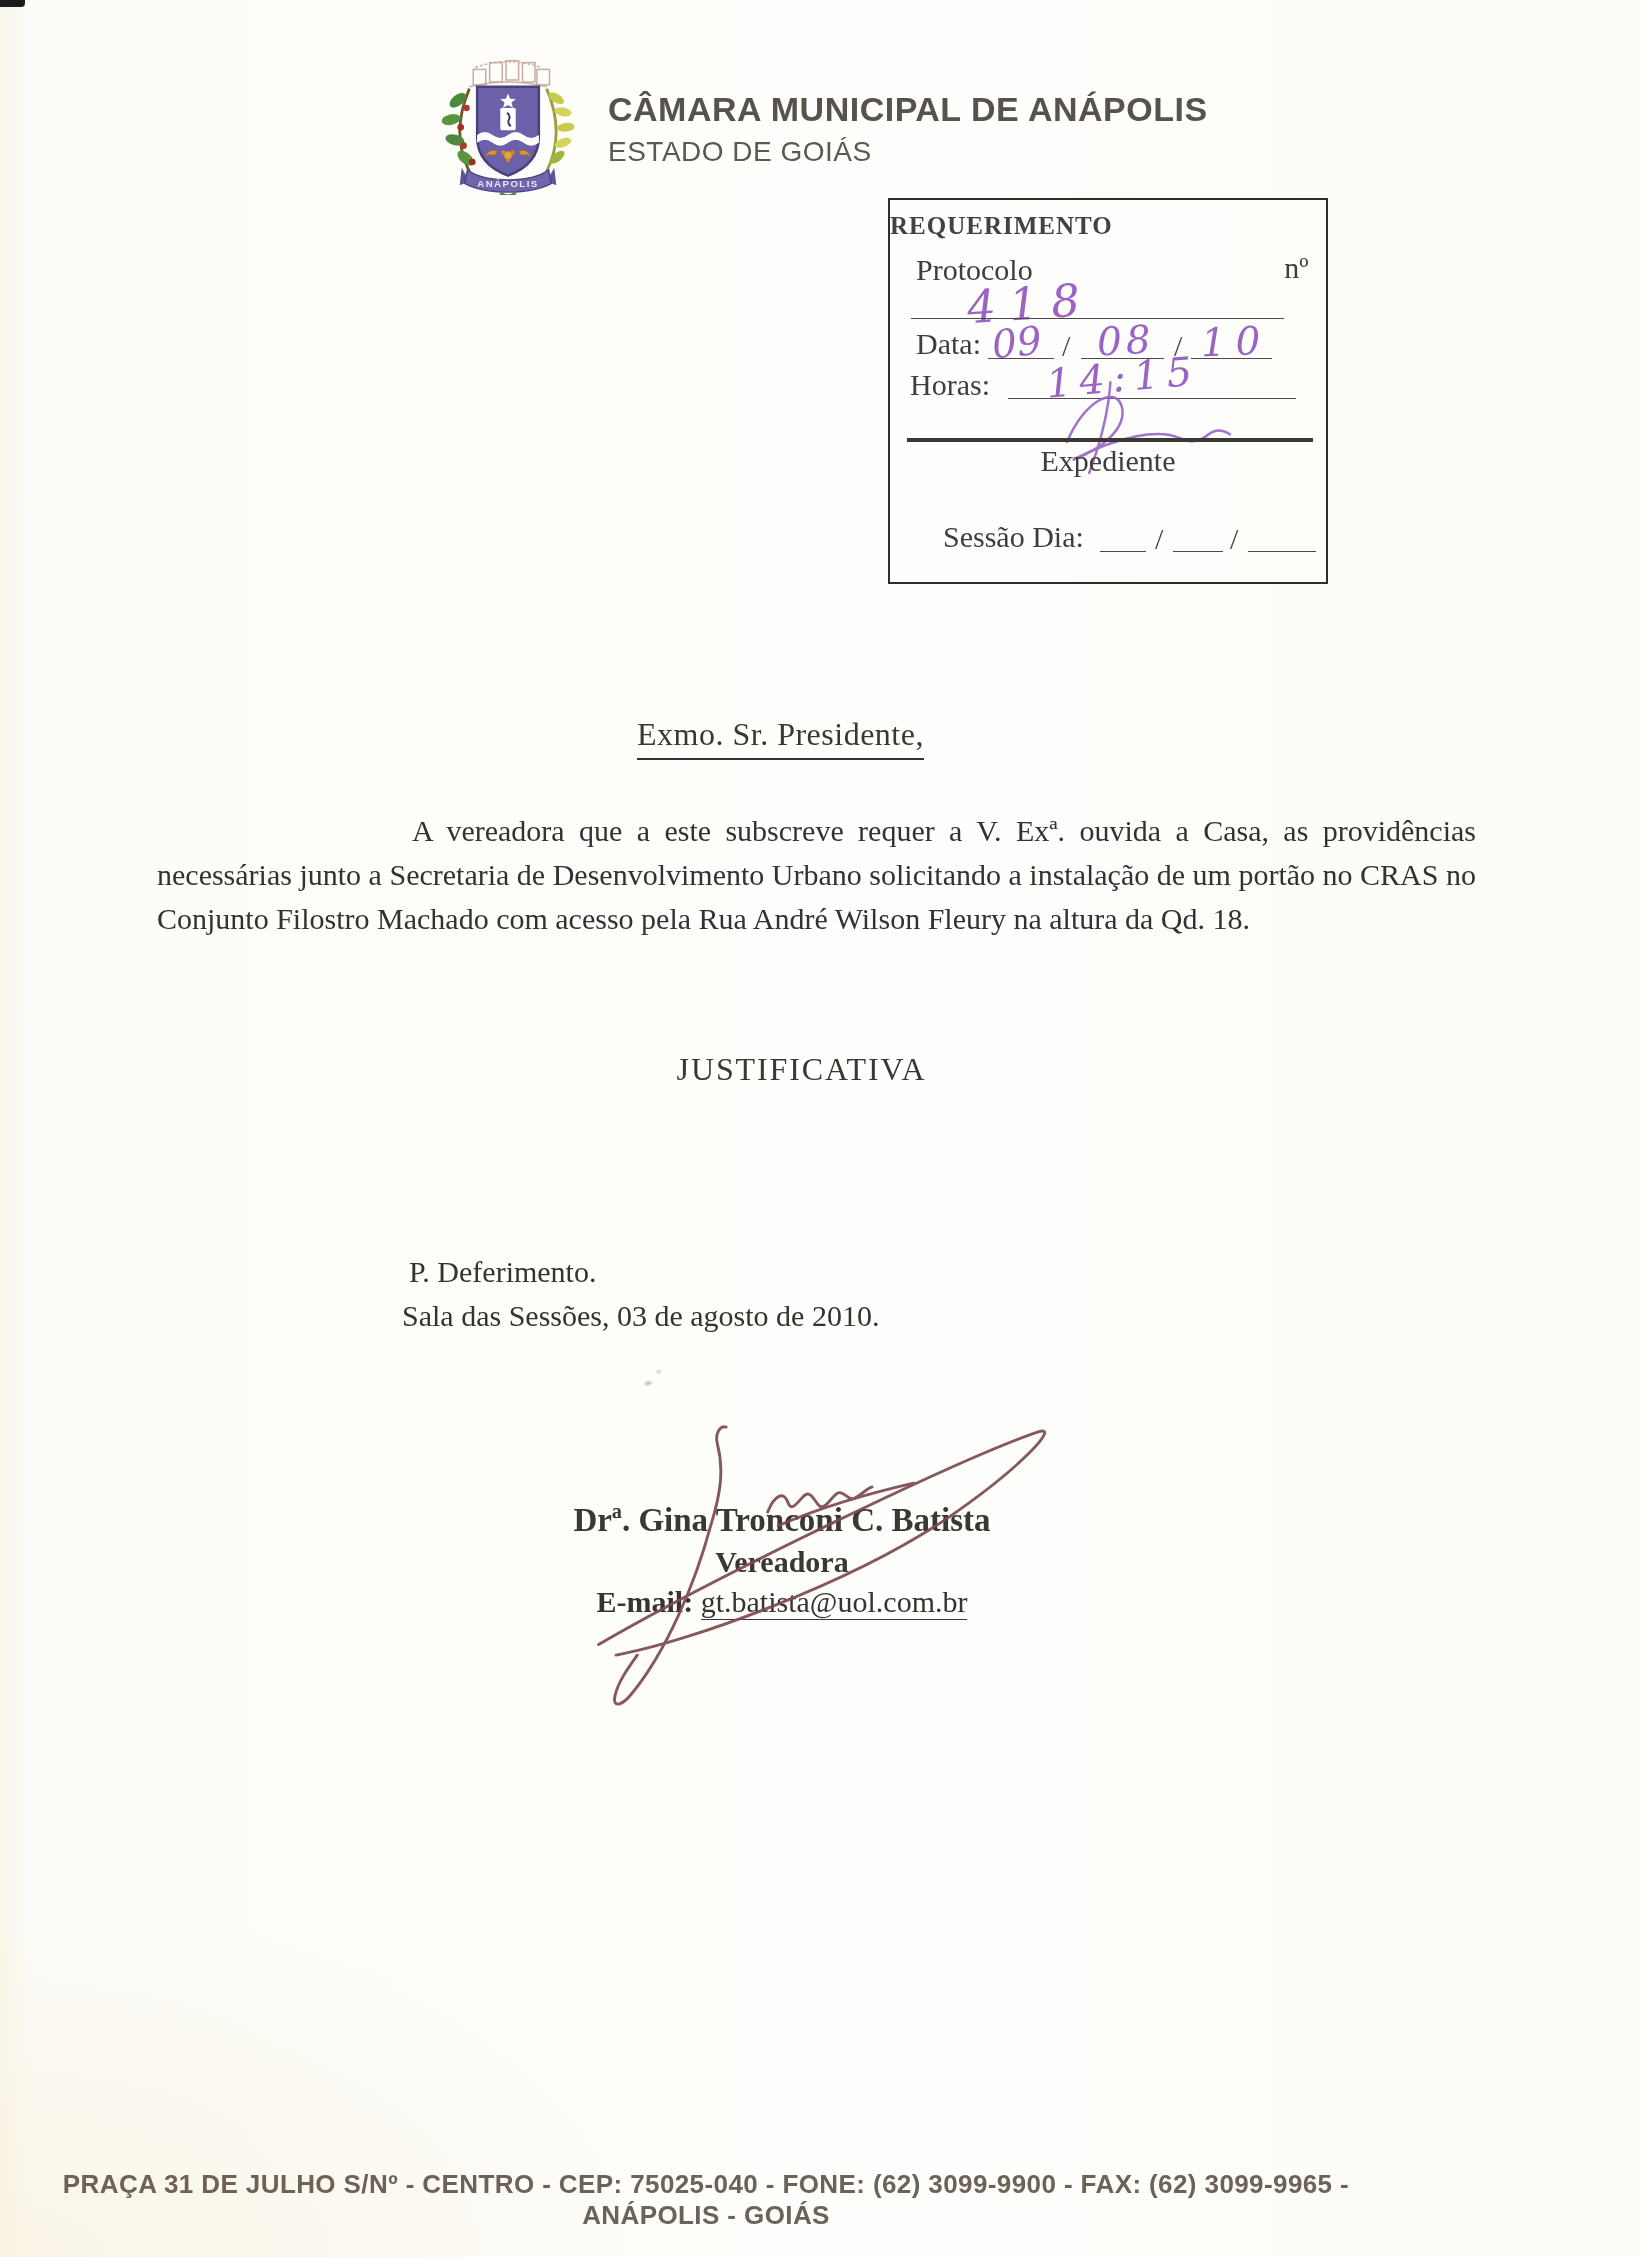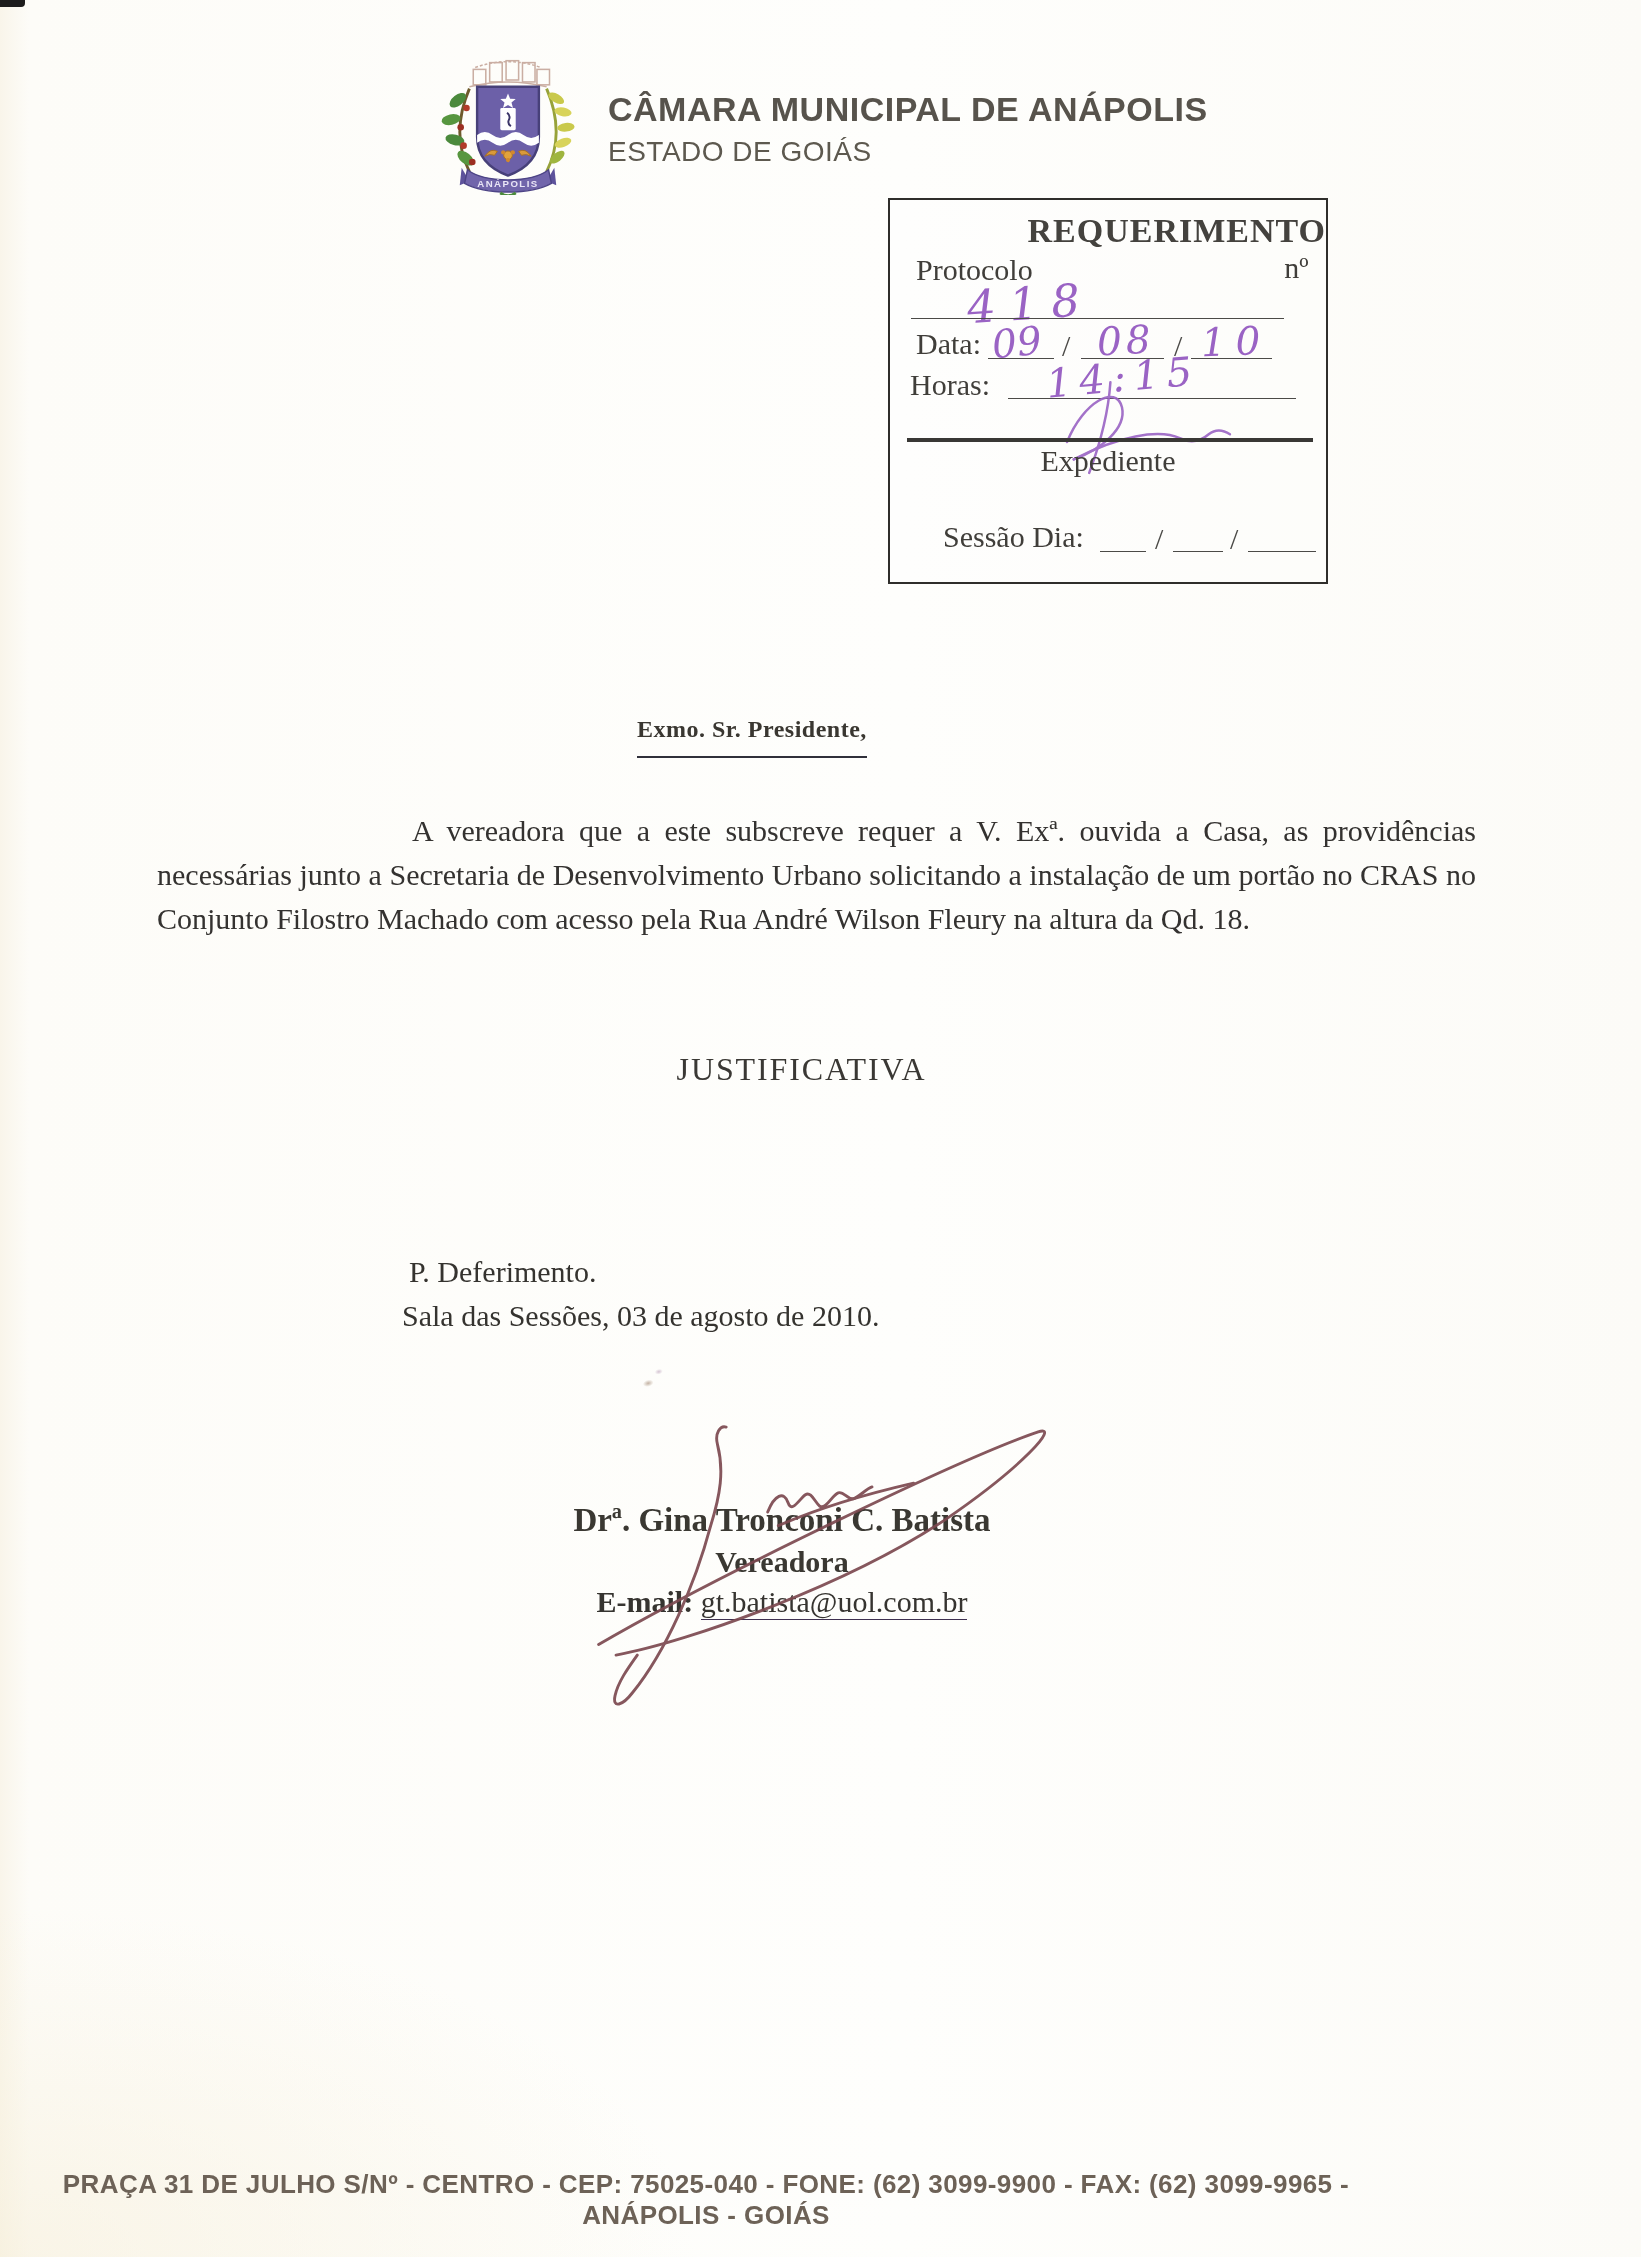--- a/index.html
+++ b/index.html
@@ -18,31 +18,31 @@
   .sans{font-family:"Liberation Sans", sans-serif;}
 
   .corner-mark{left:0;top:0;width:25px;height:6.8px;background:#1c1c1c;border-radius:0 0 3.9px 0;}
 
   
   .org-name{left:608px;top:90px;font-size:34px;font-weight:bold;color:#57534c;letter-spacing:0.5px;}
   .org-state{left:608px;top:136px;font-size:28px;color:#5d594f;letter-spacing:0.5px;}
 
   
   .pbox{left:888px;top:198px;width:436px;height:382px;border:2.9px solid #2f2e2b;background:rgba(255,255,255,.25);}
-  .pbox .title{top:11.6px;left:0;width:100%;text-align:right;font-size:34px;font-weight:bold;color:#44423e;letter-spacing:1px;}
+  .pbox .title{top:11.6px;left:0;width:100%;text-align:left;font-size:25px;font-weight:bold;color:#44423e;letter-spacing:1px;}
   .pbox .lab{font-size:30px;color:#403e3a;}
   .rule{border-top:1.9px solid #4b4a47;height:0;}
   .rule-thick{background:#393835;height:3.9px;}
   .hw{font-family:"DejaVu Serif", serif;font-style:italic;color:#9a63c4;}
   .slash{font-size:30px;color:#4b4a47;}
   .expediente{top:244px;left:0;width:100%;text-align:center;font-size:30px;color:#403e3a;}
 
   
-  .salutation{left:637px;top:716px;font-size:24px;font-weight:bold;color:#3a3731;
-              border-bottom:2.9px solid #30303a;padding-bottom:13px;letter-spacing:0.5px;}
+  .salutation{left:637px;top:716px;font-size:32px;font-weight:normal;color:#3a3731;
+              border-bottom:2.9px solid #30303a;padding-bottom:5px;letter-spacing:0.5px;}
   .request{left:157px;top:809px;width:1319px;font-size:30px;line-height:44px;
            text-align:justify;text-indent:255px;color:#343230;}
   .just-title{left:0px;top:1051px;width:1603px;text-align:center;font-size:32px;font-weight:normal;
               letter-spacing:1.9px;color:#3a3834;}
   .just-text{left:390px;top:1169px;font-size:30px;color:#343230;}
   .approval{left:402px;top:1255px;font-size:30px;margin-left:7px;}
   .place-date{left:402px;top:1299px;font-size:30px;}
 
   .smudge{left:637px;top:1367px;width:33px;height:21px;
           background:radial-gradient(7.7px 4.8px at 30% 70%, rgba(148,118,92,.55), rgba(148,118,92,0) 70%),

